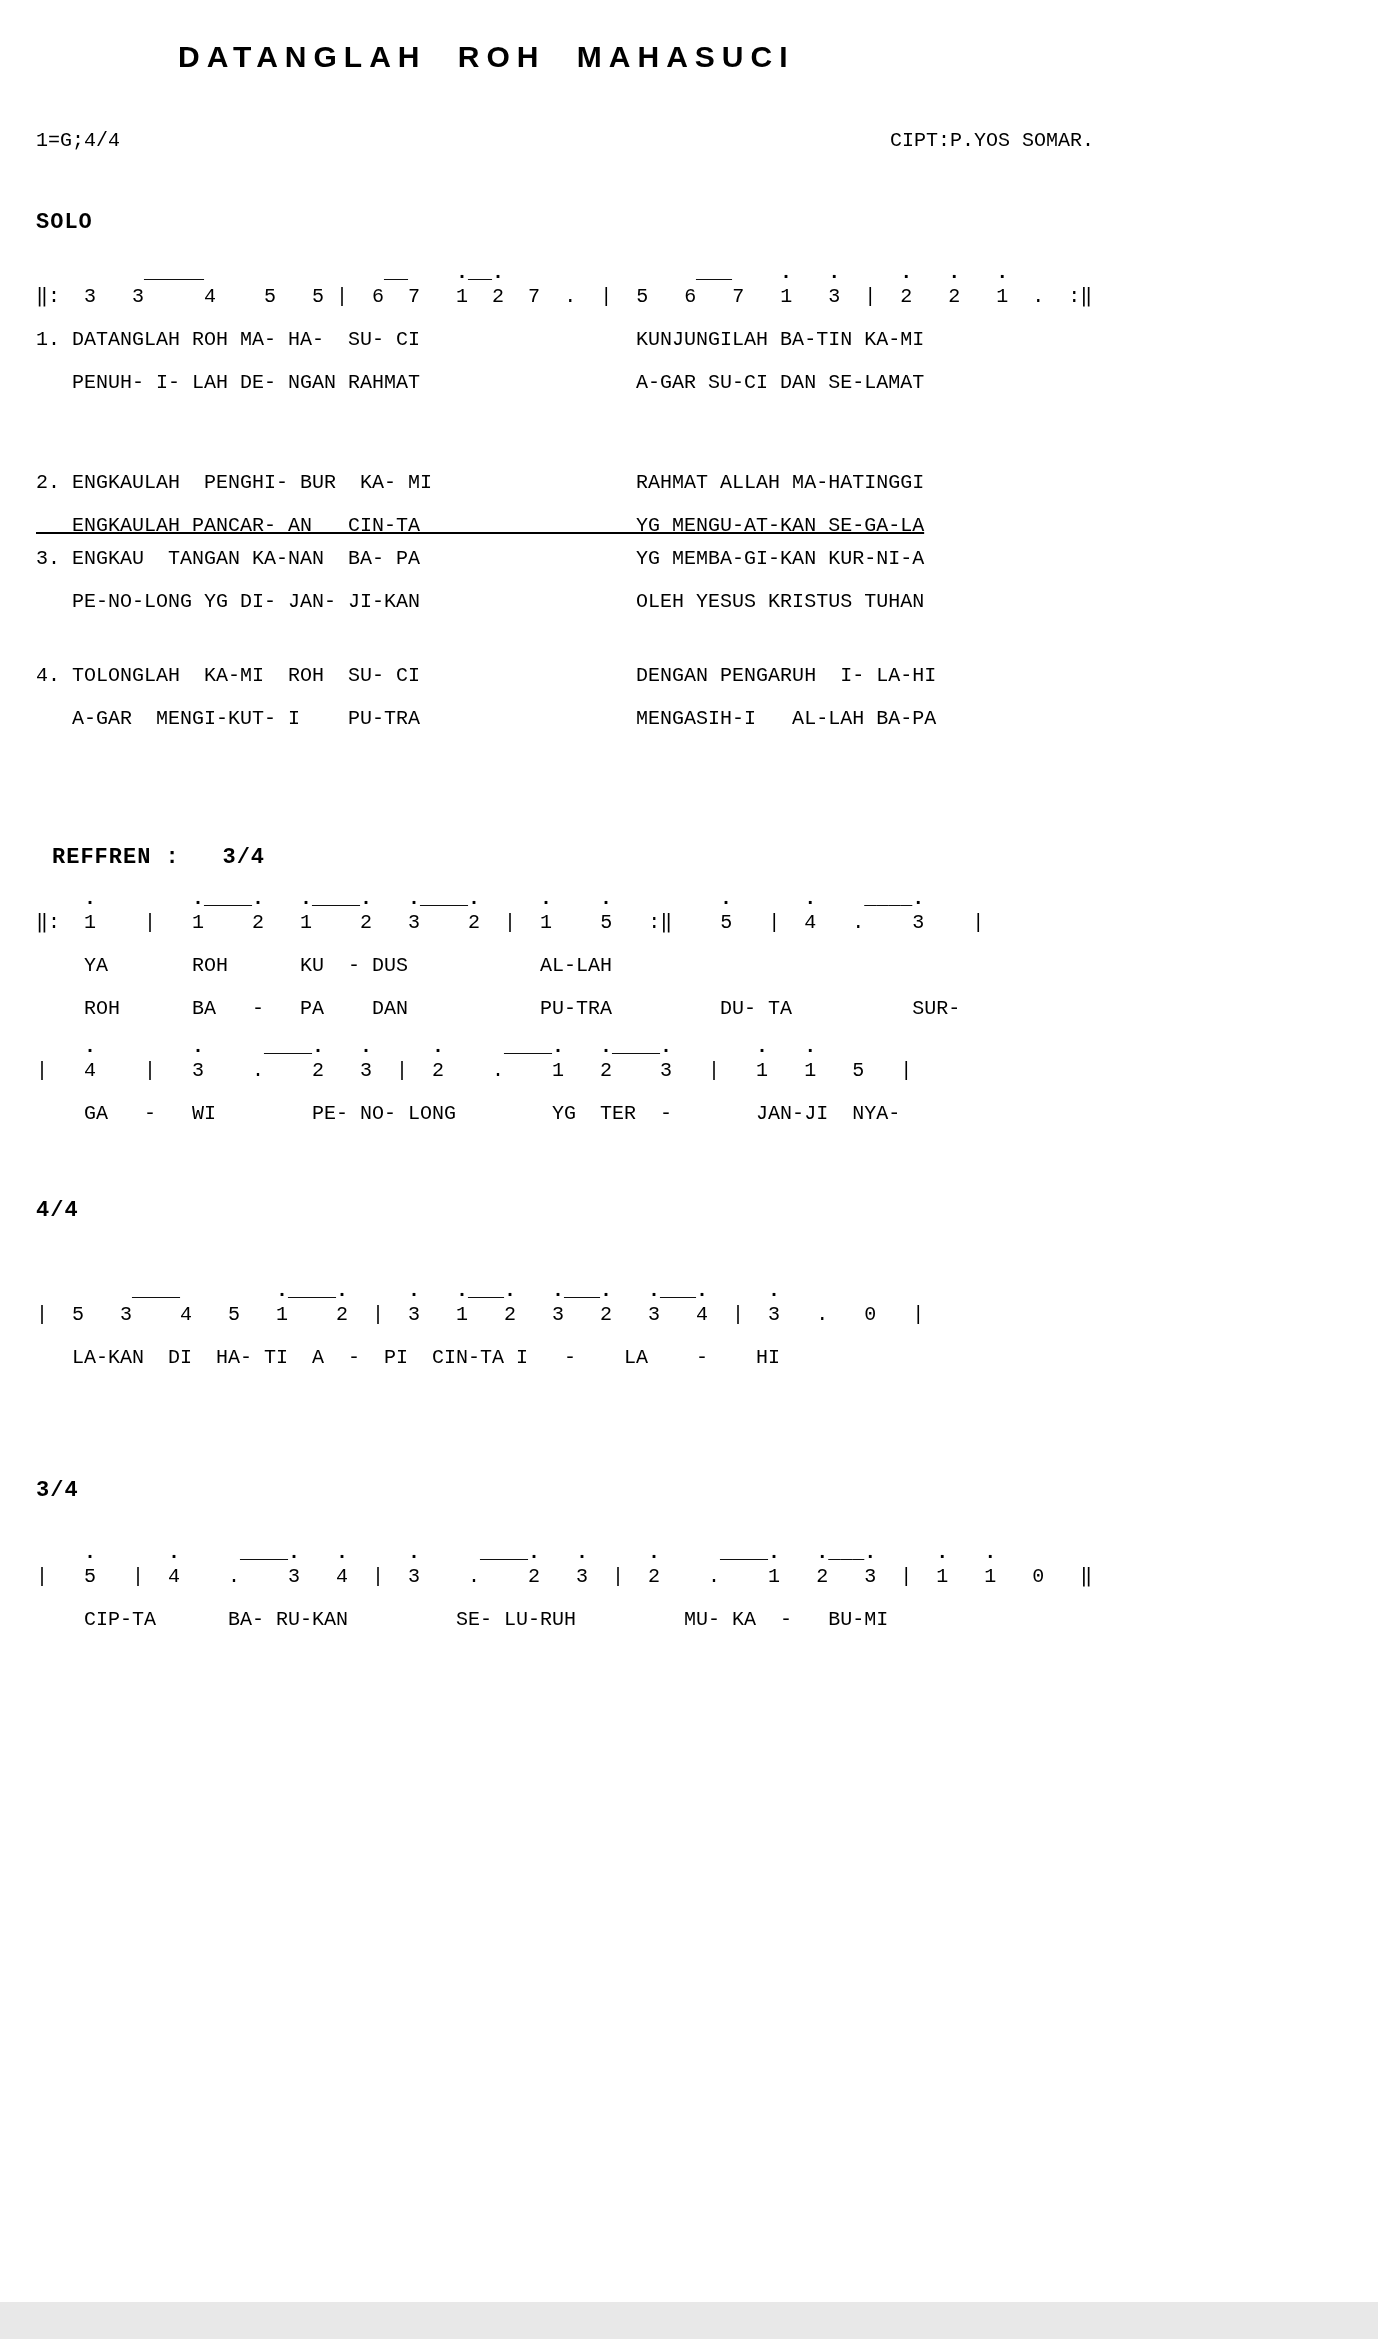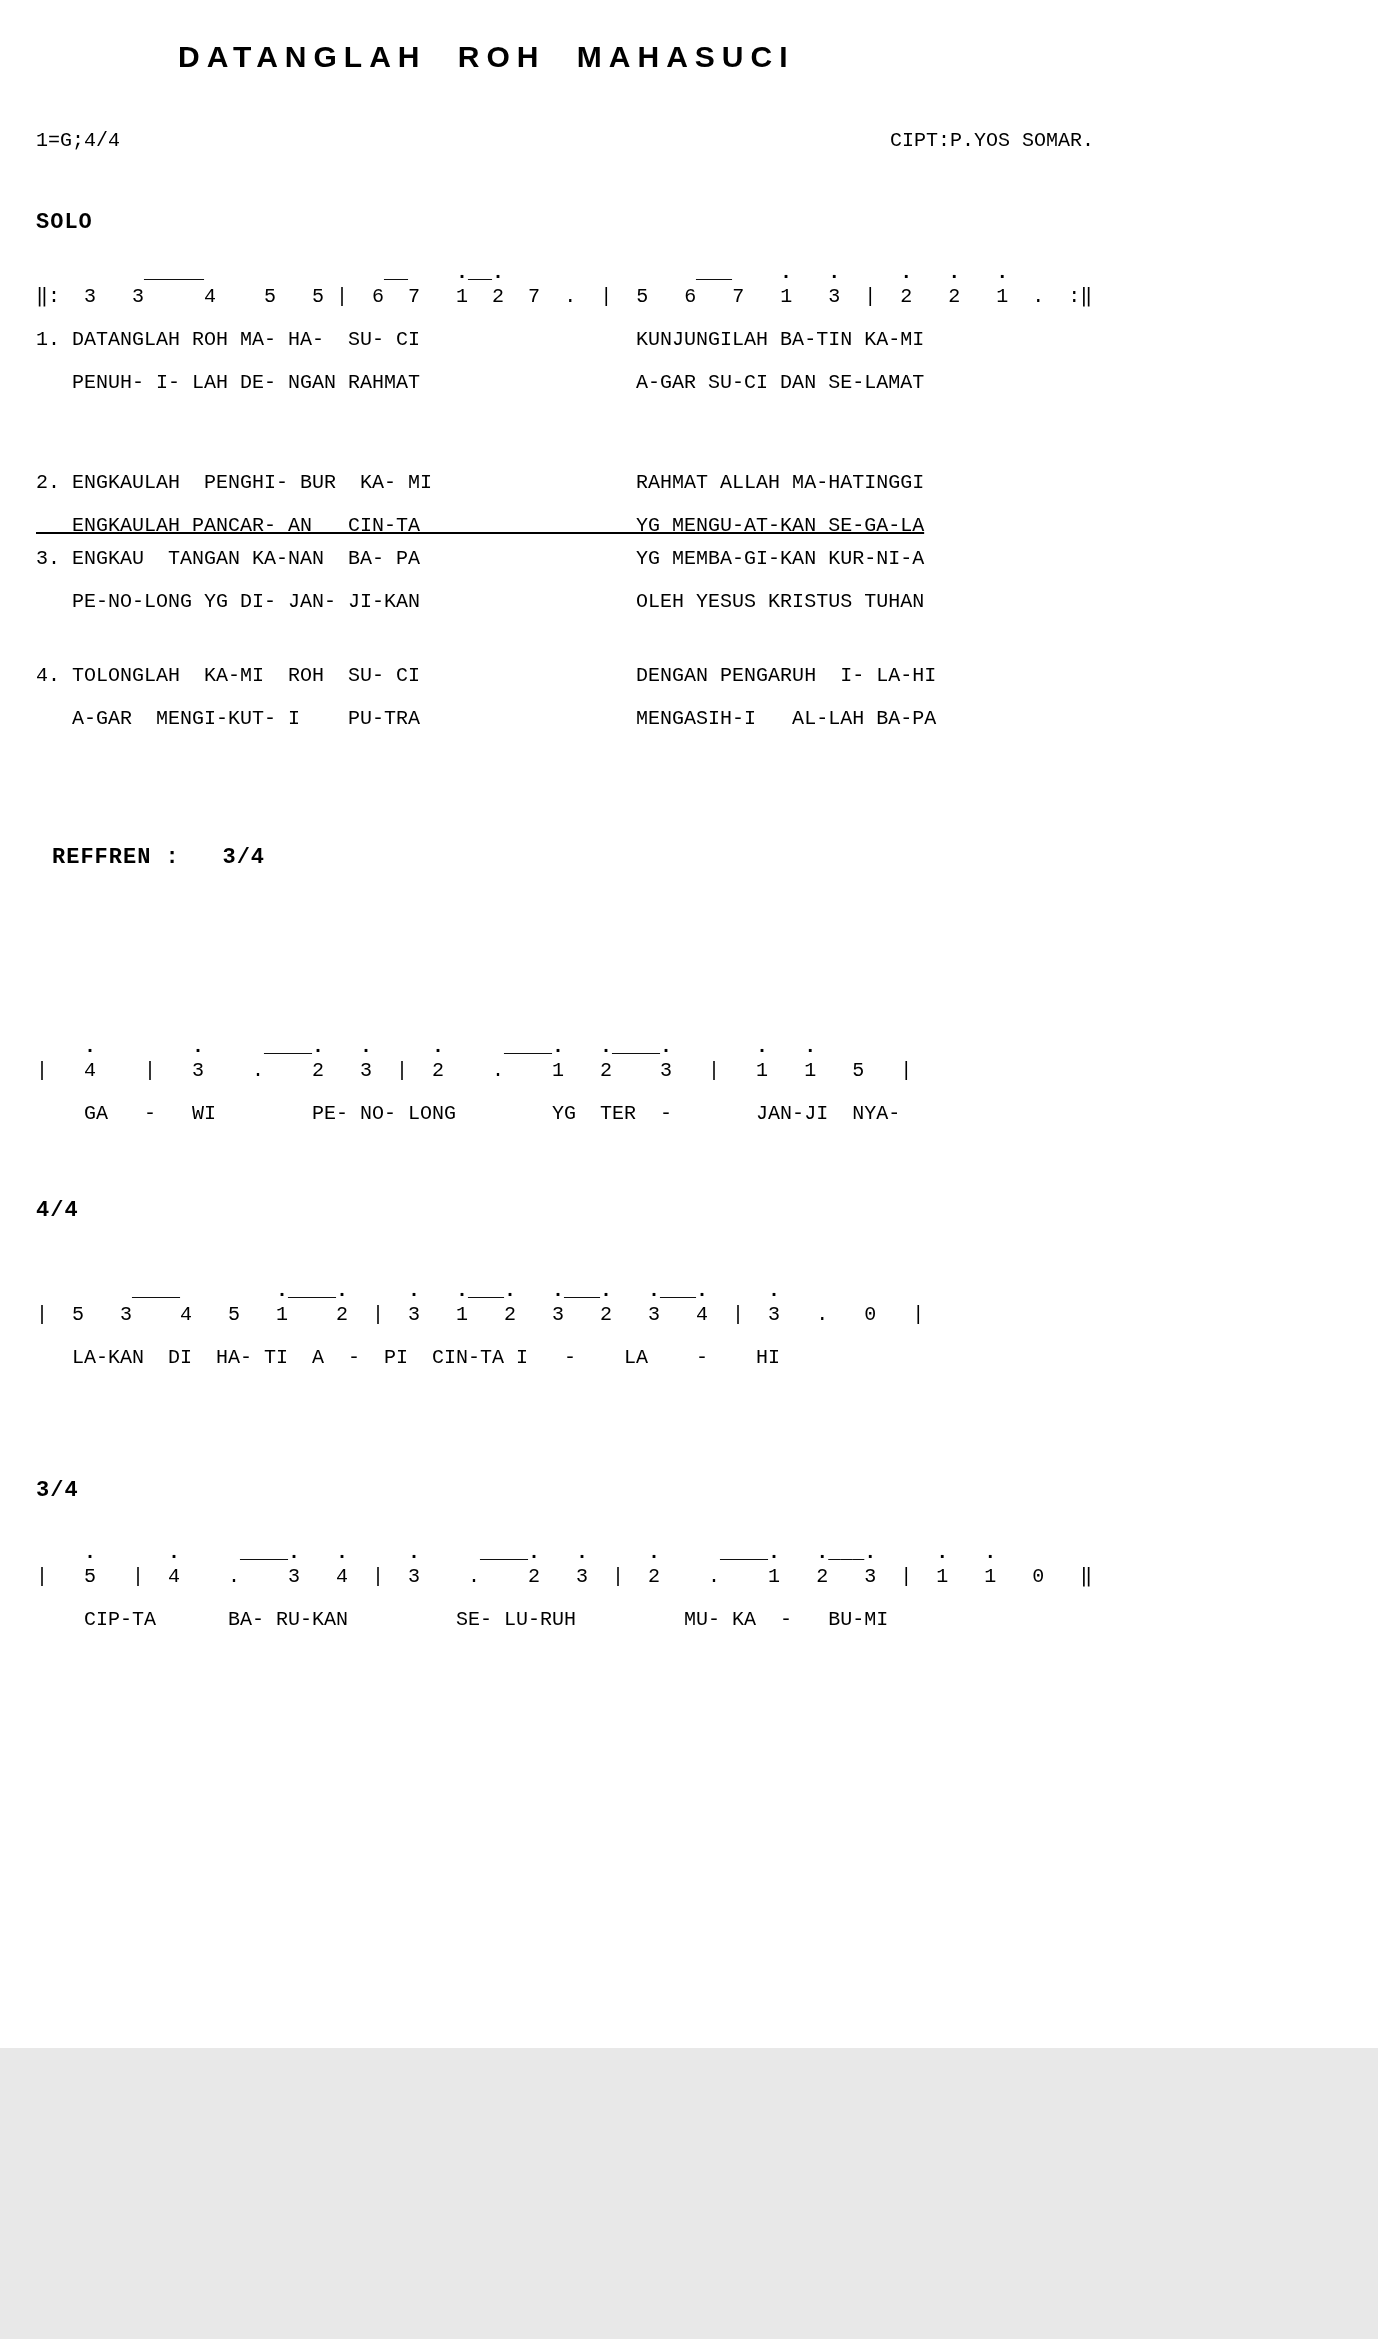--- a/index.html
+++ b/index.html
@@ -1,18 +1,18 @@
 <!DOCTYPE html>
 <html><head>
 <meta charset="utf-8">
 <style>
   html,body{margin:0;padding:0;background:#e8e8e8;}
   .page{
     position:relative;
-    width:1378px;height:2048px;
+    width:1378px;height:2302px;
     margin:0 auto;
     background:#ffffff;
     color:#000;
     font-family:"Liberation Mono","DejaVu Sans Mono",monospace;
     font-size:20px;
     overflow:hidden;
   }
   .abs{position:absolute;}
   pre{
     margin:0;
@@ -78,20 +78,26 @@
 
   <div class="abs" style="left:36px;top:663px;">
     <pre class="mono" style="margin-top:0;">4. TOLONGLAH  KA-MI  ROH  SU- CI                  DENGAN PENGARUH  I- LA-HI</pre>
     <pre class="mono" style="margin-top:17px;">   A-GAR  MENGI-KUT- I    PU-TRA                  MENGASIH-I   AL-LAH BA-PA</pre>
   </div>
 
   <div class="abs heading" style="left:36px;top:829px;">
       <pre class="heading" style="margin:16px;">REFFREN :   3/4</pre>
     </div>
 
+  <div class="abs stave" style="left:36px;top:888px;">
+    <pre class="overlay">    .        .____.   .____.   .____.     .    .         .      .    ____.     </pre>
+    <pre class="notes">‖:  1    |   1    2   1    2   3    2  |  1    5   :‖    5   |  4   .    3    |</pre>
+    <pre class="lyric">    YA       ROH      KU  - DUS           AL-LAH</pre>
+    <pre class="lyric">    ROH      BA   -   PA    DAN           PU-TRA         DU- TA          SUR-</pre>
+  </div>
 
   <div class="abs stave" style="left:36px;top:1036px;">
     <pre class="overlay">    .        .     ____.   .     .     ____.   .____.       .   .        </pre>
     <pre class="notes">|   4    |   3    .    2   3  |  2    .    1   2    3   |   1   1   5   |</pre>
     <pre class="lyric">    GA   -   WI        PE- NO- LONG        YG  TER  -       JAN-JI  NYA-</pre>
   </div>
 
   <div class="abs heading" style="left:36px;top:1198px;">4/4</div>
 
   <div class="abs stave" style="left:36px;top:1280px;">

